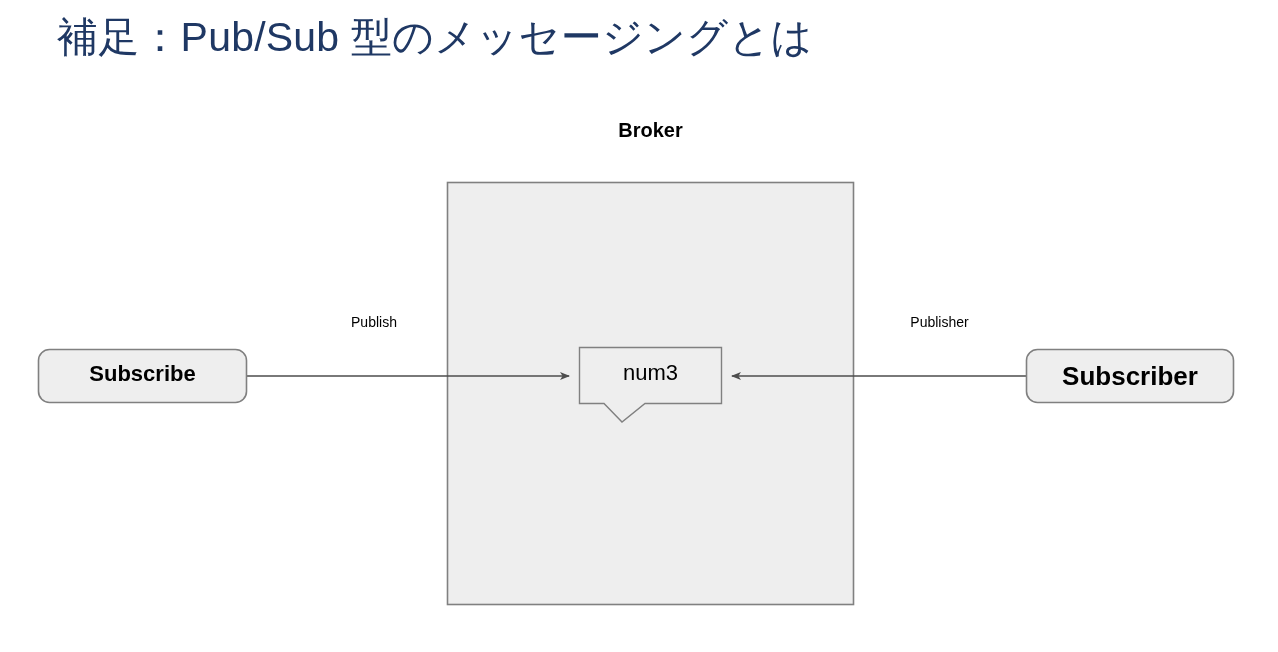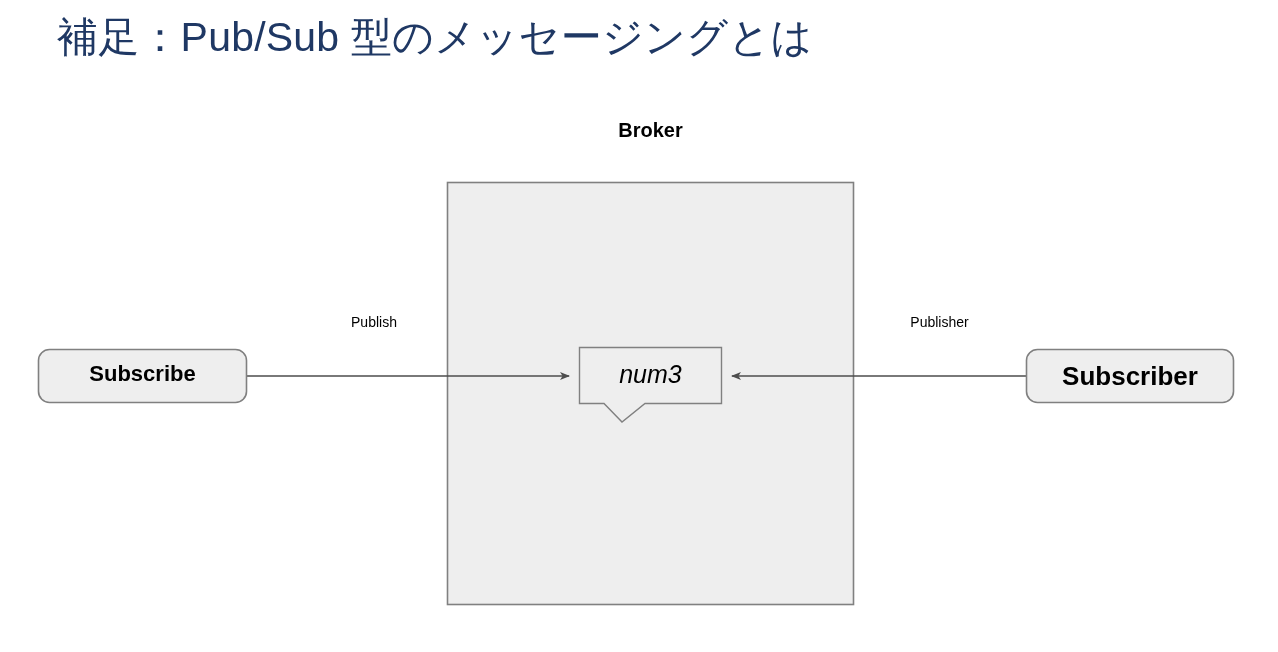--- a/index.html
+++ b/index.html
@@ -68,24 +68,23 @@
     width: 143px;
     font-size: 21px;
     font-weight: bold;
     color: #000000;
   }
 
   .topic-value {
     left: 579px;
     top: 360px;
     width: 143px;
-    font-size: 25px;
+    font-size: 22px;
     font-weight: 400;
     color: #000000;
-    font-style: italic;
   }
 
   .publisher-label {
     left: 38px;
     top: 361px;
     width: 209px;
     font-size: 22px;
     font-weight: bold;
     color: #000000;
   }

